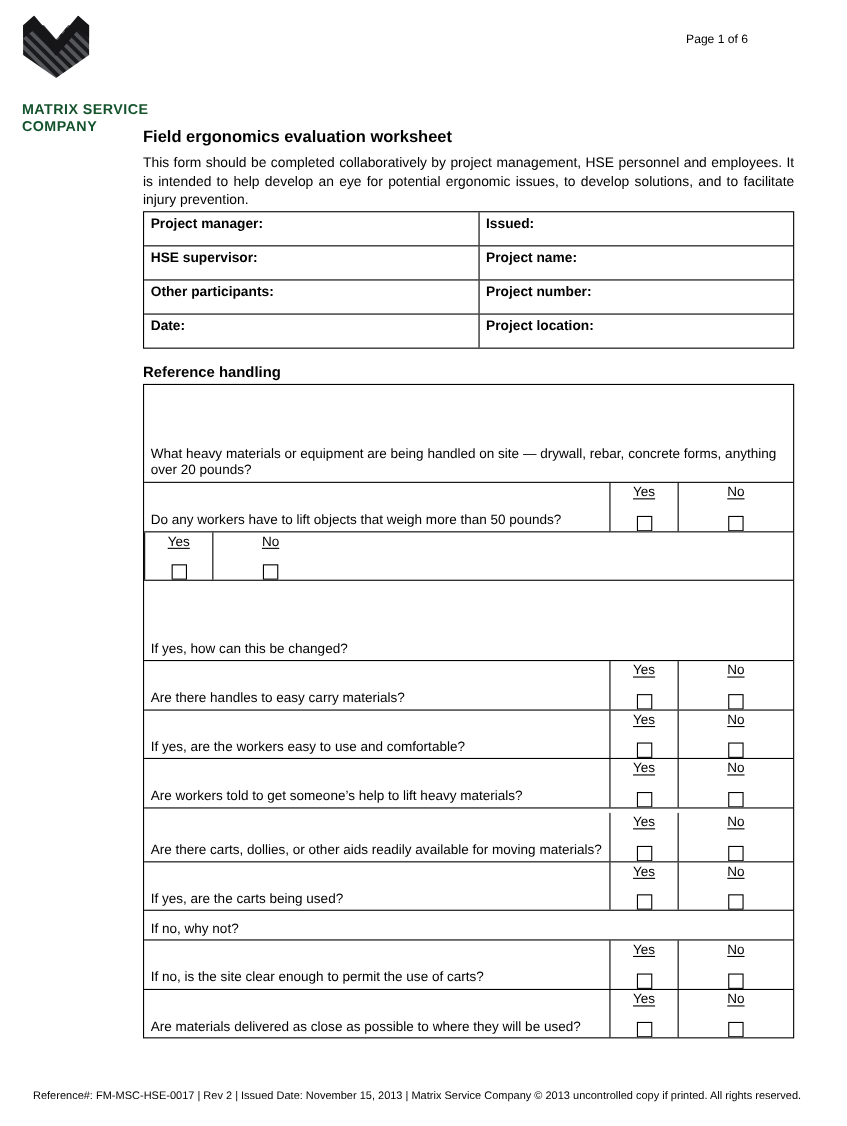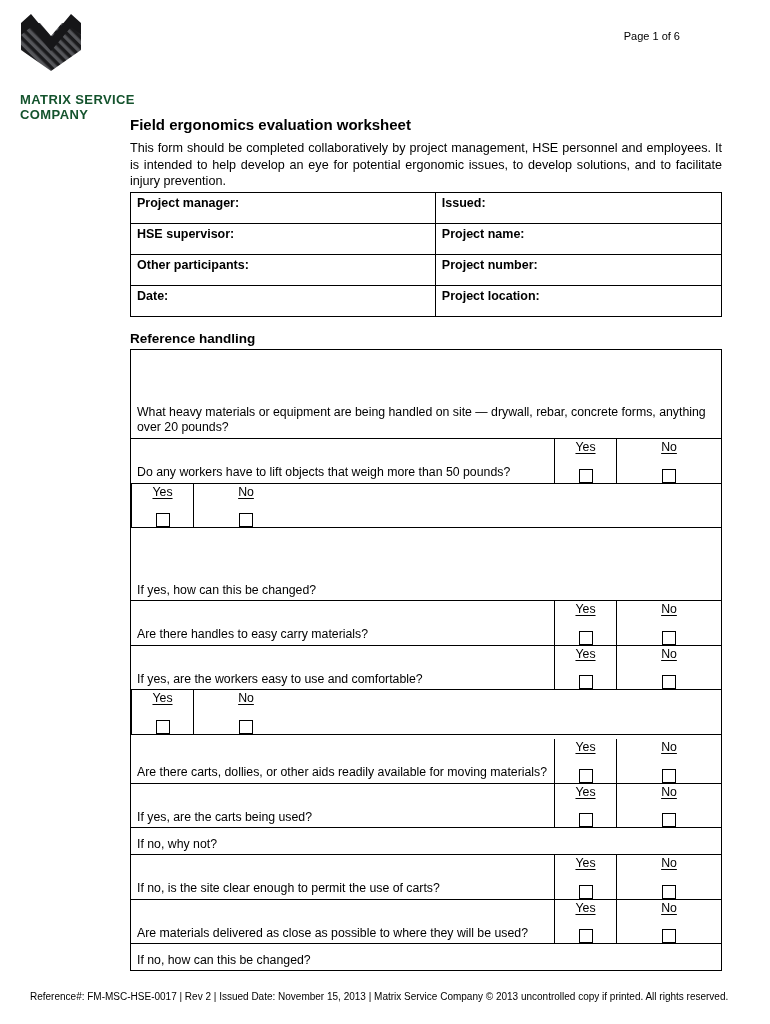--- a/index.html
+++ b/index.html
@@ -151,20 +151,21 @@
           <span class="yn-label">Yes</span>
           <span class="checkbox"></span>
         </div>
         <div class="qcell cell-yn cell-no">
           <span class="yn-label">No</span>
           <span class="checkbox"></span>
         </div>
       </div>
 
       <div class="qrow h32">
+        <div class="qcell q">Are workers told to get someone’s help to lift heavy materials?</div>
         <div class="qcell cell-yn cell-yes">
           <span class="yn-label">Yes</span>
           <span class="checkbox"></span>
         </div>
         <div class="qcell cell-yn cell-no">
           <span class="yn-label">No</span>
           <span class="checkbox"></span>
         </div>
       </div>
 
@@ -213,23 +214,20 @@
         <div class="qcell cell-yn cell-yes">
           <span class="yn-label">Yes</span>
           <span class="checkbox"></span>
         </div>
         <div class="qcell cell-yn cell-no">
           <span class="yn-label">No</span>
           <span class="checkbox"></span>
         </div>
       </div>
 
-      <div class="qrow h26">
-        <div class="qcell full"><span>If no, how can this be changed?</span></div>
-      </div>
 
 
     </div>
   </div>
 
   <div class="footer">Reference#: FM-MSC-HSE-0017 | Rev 2 | Issued Date: November 15, 2013 | Matrix Service Company © 2013 uncontrolled copy if printed.  All rights reserved.</div>
 
 </div>
 
 </body></html>

